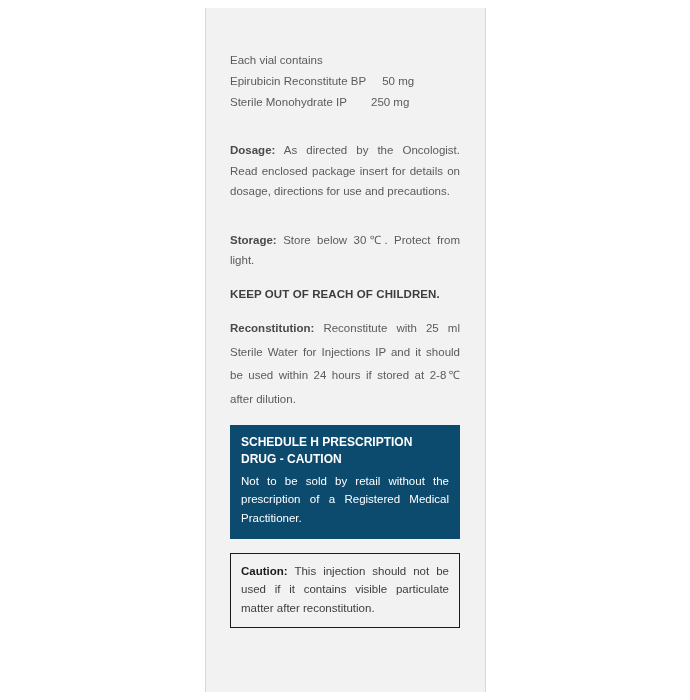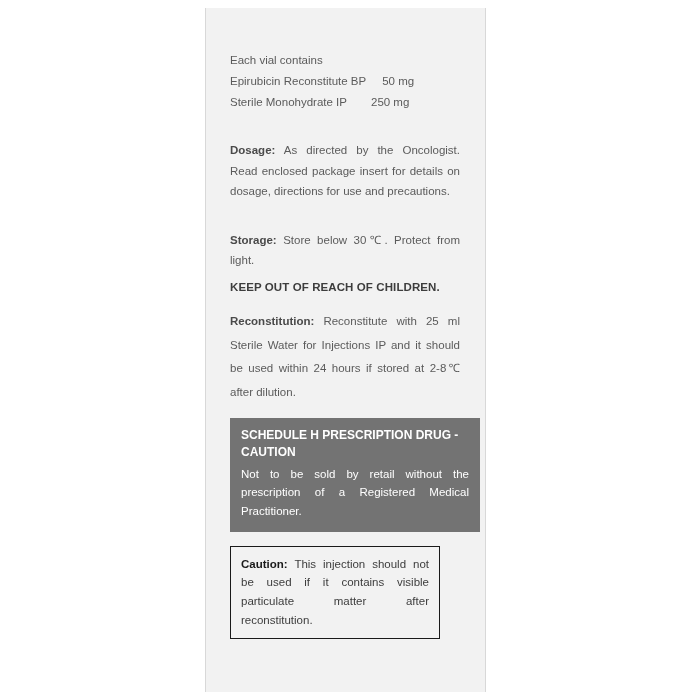--- a/index.html
+++ b/index.html
@@ -60,56 +60,56 @@
   .block {
     margin-top: 28px;
     text-align: justify;
     text-justify: inter-word;
   }
   .bold {
     font-weight: bold;
     color: #4a4a4a;
   }
   .children {
-    margin-top: 6px;
+    margin-top: 13px;
     font-weight: bold;
     color: #3d3d3d;
     font-size: 11.5px;
     letter-spacing: 0.1px;
   }
   .recon {
     margin-top: 13px;
     text-align: justify;
     line-height: 2.05;
   }
   .redbox {
     margin-top: 14px;
-    background: #737373;
+    background: #0c4a6e;
     color: #ffffff;
     padding: 9px 11px 11px 11px;
     box-sizing: border-box;
-    width: 250px;
+    width: 230px;
   }
   .redbox .rb-title {
     font-weight: bold;
     font-size: 12px;
     line-height: 1.35;
     margin-bottom: 5px;
   }
   .redbox .rb-body {
     font-size: 11.5px;
     line-height: 1.62;
     text-align: justify;
   }
   .cautionbox {
     margin-top: 14px;
     border: 1.5px solid #1a1a1a;
     padding: 8px 10px 9px 10px;
     box-sizing: border-box;
-    width: 210px;
+    width: 230px;
     color: #3d3d3d;
     font-size: 11.5px;
     line-height: 1.62;
     text-align: justify;
   }
   .cautionbox .cb-label {
     font-weight: bold;
     color: #1a1a1a;
   }
 </style>

